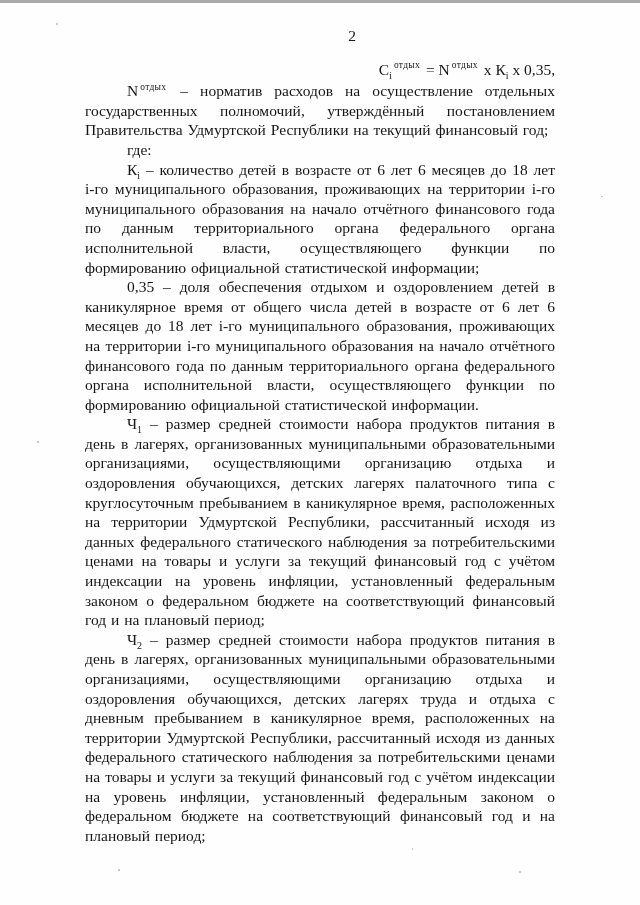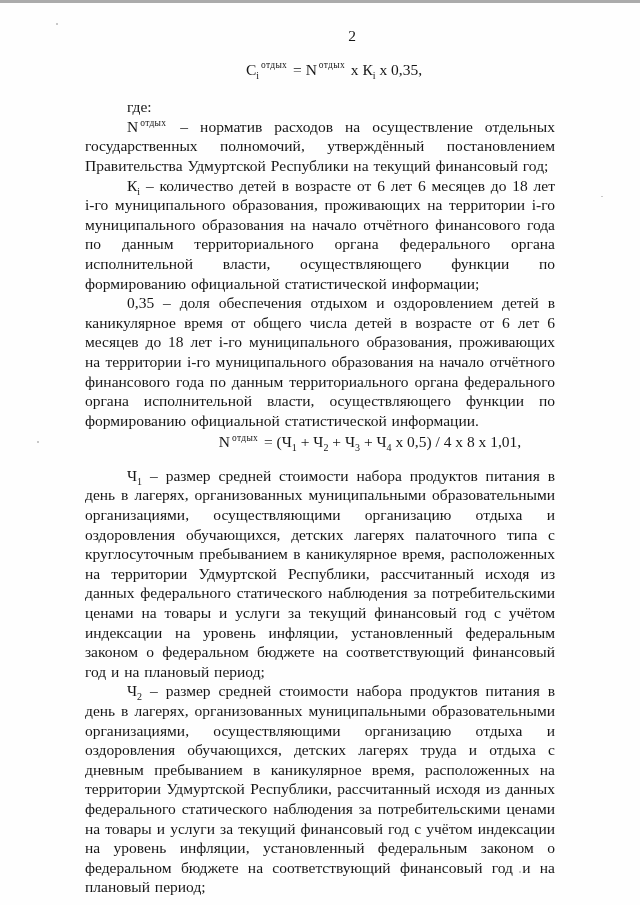--- a/index.html
+++ b/index.html
@@ -34,21 +34,21 @@
   p.para {
     margin: 0;
     text-align: justify;
     text-indent: 42px;
     word-spacing: 1px;
   }
   .formula {
     text-align: center;
     white-space: nowrap;
   }
-  .formula.f1 { margin: 10px 0 18px; padding-left: 28px; }
+  .formula.f1 { margin: 10px 0 2px; padding-left: 28px; text-align: right; }
   .formula.f2 { margin: 2px 0 14px; padding-left: 100px; }
   sup.s {
     font-size: 9.5px;
     line-height: 0;
     letter-spacing: 0.3px;
     margin: 0 2px 0 2px;
   }
   sub.b {
     font-size: 10px;
     line-height: 0;
@@ -63,30 +63,29 @@
 <body>
 
 <div class="page">
   <div class="scan-strip"></div>
 
   <div class="pagenum">2</div>
 
 
   <div class="formula f1"><span>С</span><sub class="b">i</sub><sup class="s">отдых</sup><span> = N</span><sup class="s">отдых</sup><span> x К</span><sub class="b">i</sub><span> x 0,35,</span></div>
 
+  <p class="para"><span>N</span><sup class="s">отдых</sup><span> – норматив расходов на осуществление отдельных государственных полномочий, утверждённый постановлением Правительства Удмуртской Республики на текущий финансовый год;</span></p>
+
   <p class="para"><span>где:</span></p>
-
-  <p class="para"><span>N</span><sup class="s">отдых</sup><span> – норматив расходов на осуществление отдельных государственных полномочий, утверждённый постановлением Правительства Удмуртской Республики на текущий финансовый год;</span></p>
 
   <p class="para"><span>К</span><sub class="b">i</sub><span> – количество детей в возрасте от 6 лет 6 месяцев до 18 лет i-го муниципального образования, проживающих на территории i-го муниципального образования на начало отчётного финансового года по данным территориального органа федерального органа исполнительной власти, осуществляющего функции по формированию официальной статистической информации;</span></p>
 
   <p class="para"><span>0,35 – доля обеспечения отдыхом и оздоровлением детей в каникулярное время от общего числа детей в возрасте от 6 лет 6 месяцев до 18 лет i-го муниципального образования, проживающих на территории i-го муниципального образования на начало отчётного финансового года по данным территориального органа федерального органа исполнительной власти, осуществляющего функции по формированию официальной статистической информации.</span></p>
 
 
-  <div class="formula f2"><span>N</span><sup class="s">отдых</sup><span> = (Ч</span><sub class="b">1</sub><span> + Ч</span><sub class="b">2</sub><span> + Ч</span><sub class="b">3</sub><span> + Ч</span><sub class="b">4</sub><span> x 0,5) / 4 x 8 x 1,01,</span></div>
 
   <p class="para"><span>Ч</span><sub class="b">1</sub><span> – размер средней стоимости набора продуктов питания в день в лагерях, организованных муниципальными образовательными организациями, осуществляющими организацию отдыха и оздоровления обучающихся, детских лагерях палаточного типа с круглосуточным пребыванием в каникулярное время, расположенных на территории Удмуртской Республики, рассчитанный исходя из данных федерального статического наблюдения за потребительскими ценами на товары и услуги за текущий финансовый год с учётом индексации на уровень инфляции, установленный федеральным законом о федеральном бюджете на соответствующий финансовый год и на плановый период;</span></p>
 
   <p class="para"><span>Ч</span><sub class="b">2</sub><span> – размер средней стоимости набора продуктов питания в день в лагерях, организованных муниципальными образовательными организациями, осуществляющими организацию отдыха и оздоровления обучающихся, детских лагерях труда и отдыха с дневным пребыванием в каникулярное время, расположенных на территории Удмуртской Республики, рассчитанный исходя из данных федерального статического наблюдения за потребительскими ценами на товары и услуги за текущий финансовый год с учётом индексации на уровень инфляции, установленный федеральным законом о федеральном бюджете на соответствующий финансовый год и на плановый период;</span></p>
 
   <div class="speck" style="left:118px; top:869px; width:2px; height:2px;"></div>
   <div class="speck" style="left:519px; top:871px; width:2px; height:2px;"></div>
   <div class="speck" style="left:412px; top:848px; width:1px; height:2px;"></div>
   <div class="speck" style="left:56px; top:23px; width:2px; height:2px;"></div>
   <div class="speck" style="left:601px; top:196px; width:2px; height:1px;"></div>

